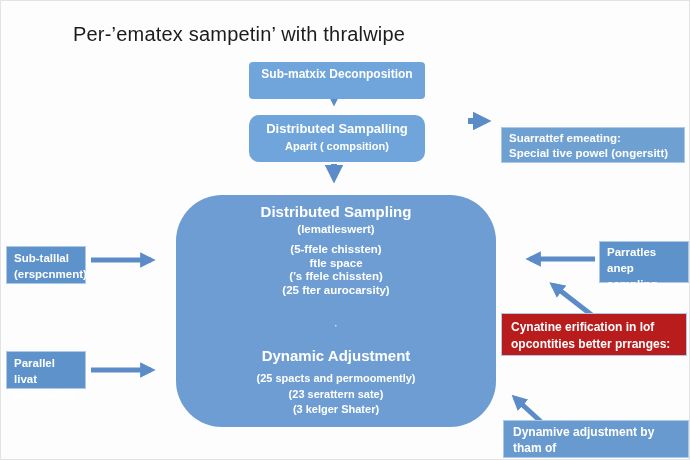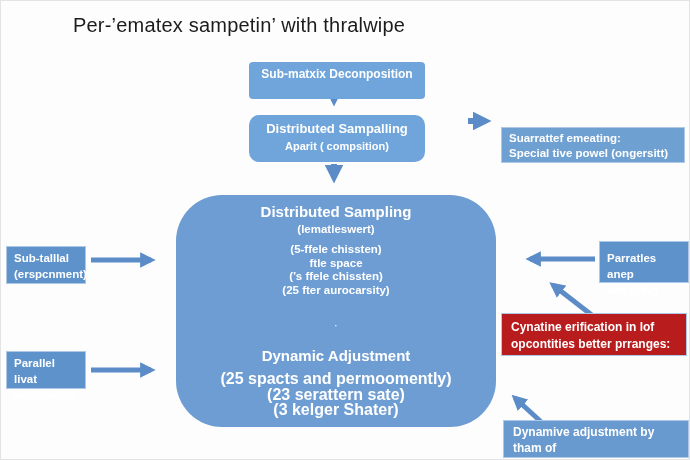--- a/index.html
+++ b/index.html
@@ -2,21 +2,21 @@
 <html><head>
 <meta charset="utf-8">
 <style>
   html,body{margin:0;padding:0;}
   body{font-family:"Liberation Sans","DejaVu Sans",sans-serif;background:#ffffff;}
   .canvas{
     position:relative;width:690px;height:460px;background:#fdfdfd;
     border:1px solid #e3e3e3;box-sizing:border-box;overflow:hidden;
   }
   .title{
-    position:absolute;left:72px;top:13px;font-size:20px;color:#1c1c1c;
+    position:absolute;left:72px;top:22px;font-size:20px;color:#1c1c1c;
     letter-spacing:.2px;font-weight:500;
   }
   .box{position:absolute;box-sizing:border-box;color:#ffffff;font-weight:bold;}
   .center{text-align:center;}
 
   .top-box{
     left:248px;top:61px;width:176px;height:37px;background:#6fa5da;
     border-radius:4px;font-size:12px;line-height:25px;
   }
   .second-box{
@@ -29,30 +29,30 @@
   .central-box{
     left:175px;top:188px;width:320px;height:232px;background:#6e9dd3;
     border-radius:46px;
     margin-top:6px;
   }
   .central-box .s1-title{position:absolute;left:0;right:0;top:8px;font-size:15px;}
   .central-box .s1-sub{position:absolute;left:0;right:0;top:28px;font-size:11.5px;}
   .central-box .s1-lines{position:absolute;left:0;right:0;top:48px;font-size:11.5px;line-height:13.5px;}
   .central-box .mid-dot{position:absolute;left:0;right:0;top:126px;font-size:9px;color:rgba(255,255,255,.85);}
   .central-box .s2-title{position:absolute;left:0;right:0;top:152px;font-size:15px;}
-  .central-box .s2-lines{position:absolute;left:0;right:0;top:176px;font-size:16px;line-height:15.5px;}
+  .central-box .s2-lines{position:absolute;left:0;right:0;top:176px;font-size:11px;line-height:15.5px;}
 
   .side-box{
     background:#5e92cb;border:1px solid #aec9e6;font-size:11.5px;line-height:16px;
     padding:3px 7px;
   }
   .left-box-1{left:5px;top:245px;width:80px;height:38px;}
   .left-box-2{left:5px;top:350px;width:80px;height:38px;}
   .right-box-top{left:500px;top:100px;width:184px;height:36px;line-height:15px;background:#6fa0d2;margin-top:26px;}
-  .right-box-sampling{left:598px;top:240px;width:90px;height:42px;padding-top:8px;}
+  .right-box-sampling{left:598px;top:240px;width:90px;height:42px;padding-top:2px;}
   .right-box-cynatine{left:500px;top:312px;width:186px;height:43px;line-height:16.5px;padding:5px 9px;background:#b91c1c;font-size:12px;}
   .right-box-dynamive{left:502px;top:419px;width:186px;height:38px;line-height:16px;padding:3px 9px;background:#6899cf;font-size:12px;}
 
   .arrows{position:absolute;left:0;top:0;width:690px;height:460px;pointer-events:none;}
 </style>
 </head>
 <body>
 
 <div class="canvas">
 

